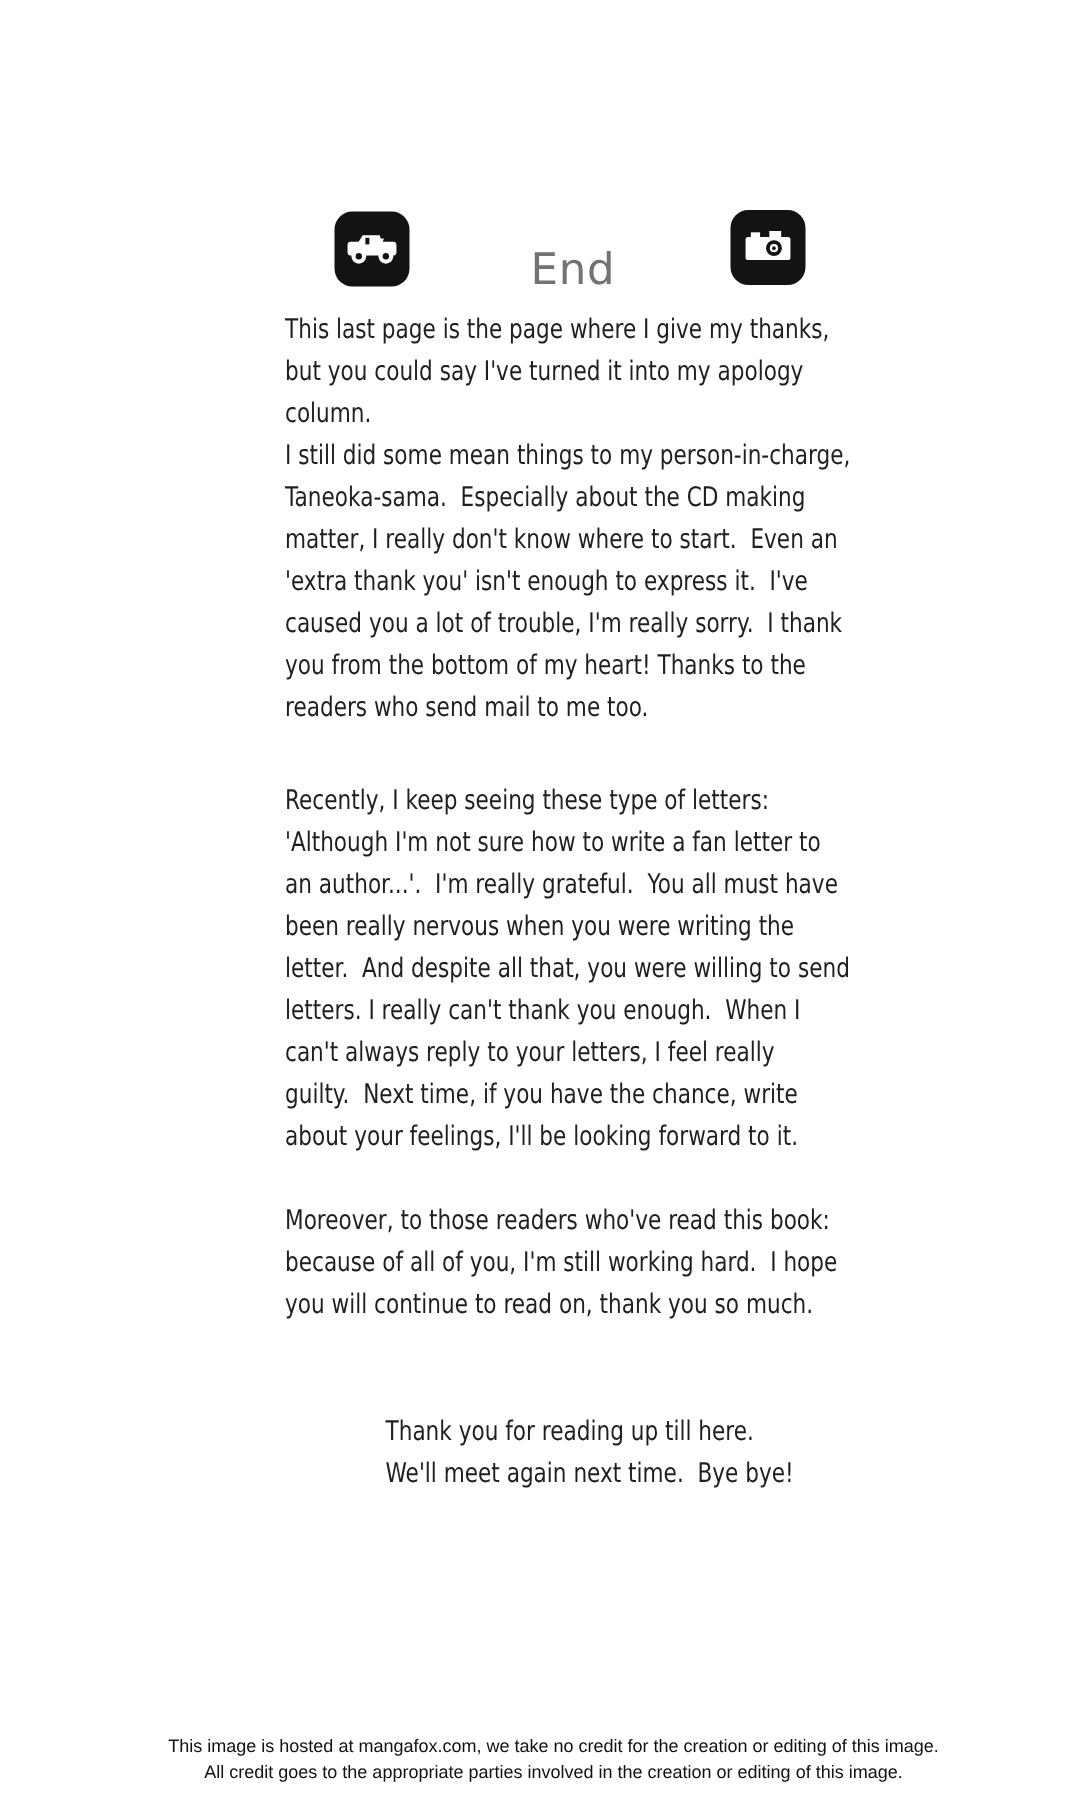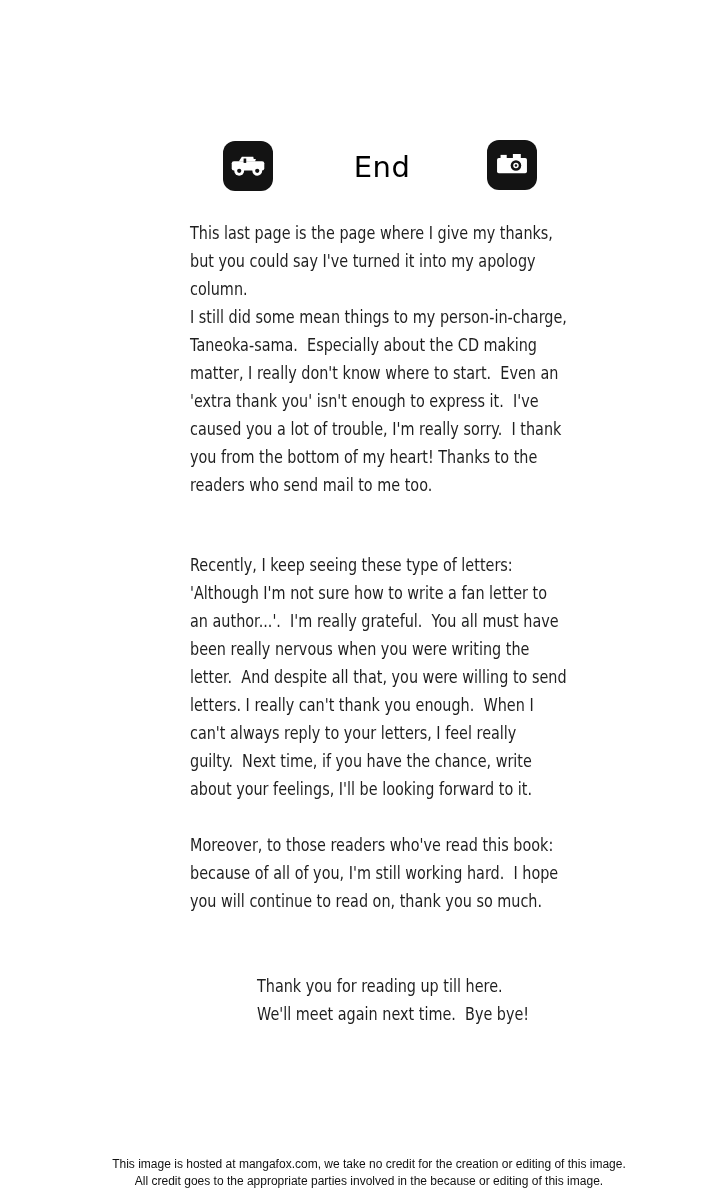--- a/index.html
+++ b/index.html
@@ -18,35 +18,35 @@
     width: 50px; height: 50px;
     background: #131313;
     border-radius: 12px;
     display: flex; align-items: center; justify-content: center;
   }
   .badge-icon svg { width: 44px; height: 44px; display: block; }
   #car-badge    { left: 223px; top: 141px; }
   #camera-badge { left: 487px; top: 140px; }
   .end-label {
     position: absolute;
-    left: 382px; top: 150px;
+    left: 382px; top: 162px;
     transform: translateX(-50%);
     font-size: 29px;
     letter-spacing: 0.5px;
-    color: #000000;
+    color: #737373;
     white-space: pre;
   }
   
   .letter {
     position: absolute;
-    left: 190px; top: 219px;
+    left: 190px; top: 206px;
     width: 480px;
   }
   .para { margin: 0; }
-  .para + .para { margin-top: 52px; }
+  .para + .para { margin-top: 34px; }
   .para.p3 { margin-top: 28px; }
   .line {
     font-size: 18px;
     line-height: 28px;
     white-space: pre;
     transform: scaleX(0.8);
     transform-origin: left center;
     color: #1f1f1f;
   }
   .closing { margin-top: 57px; margin-left: 67px; }
@@ -126,16 +126,16 @@
 
     <div class="closing">
         <div class="line">Thank you for reading up till here.</div>
         <div class="line">We'll meet again next time.  Bye bye!</div>
       </div>
 
   </div>
 
   <div class="footer">
     <div>This image is hosted at mangafox.com, we take no credit for the creation or editing of this image.</div>
-    <div>All credit goes to the appropriate parties involved in the because or editing of this image.</div>
+    <div>All credit goes to the appropriate parties involved in the creation or editing of this image.</div>
   </div>
 
 </div>
 
 </body></html>

